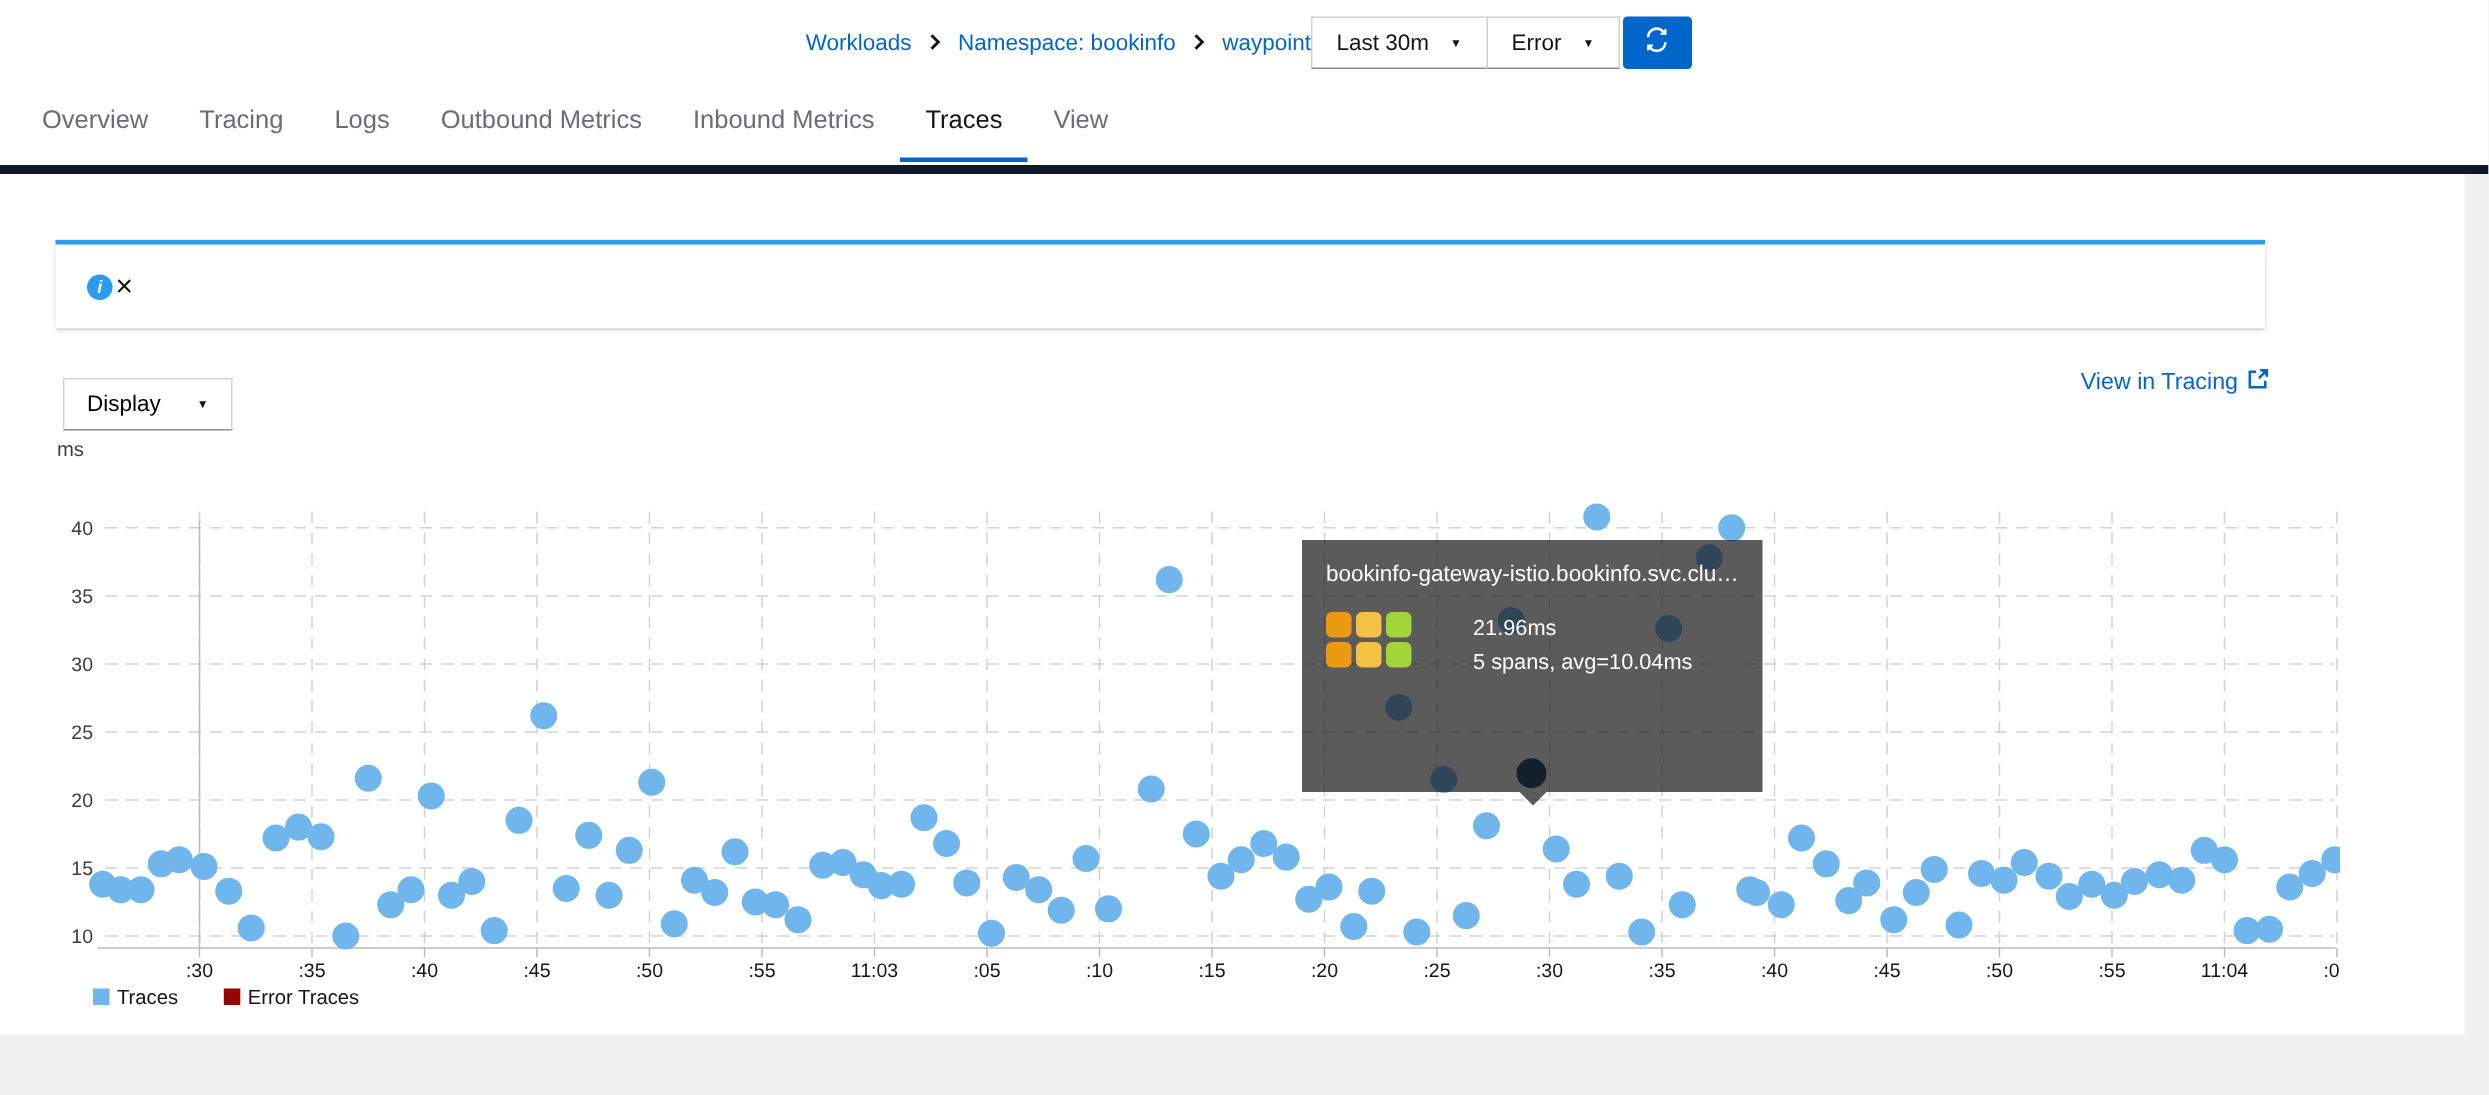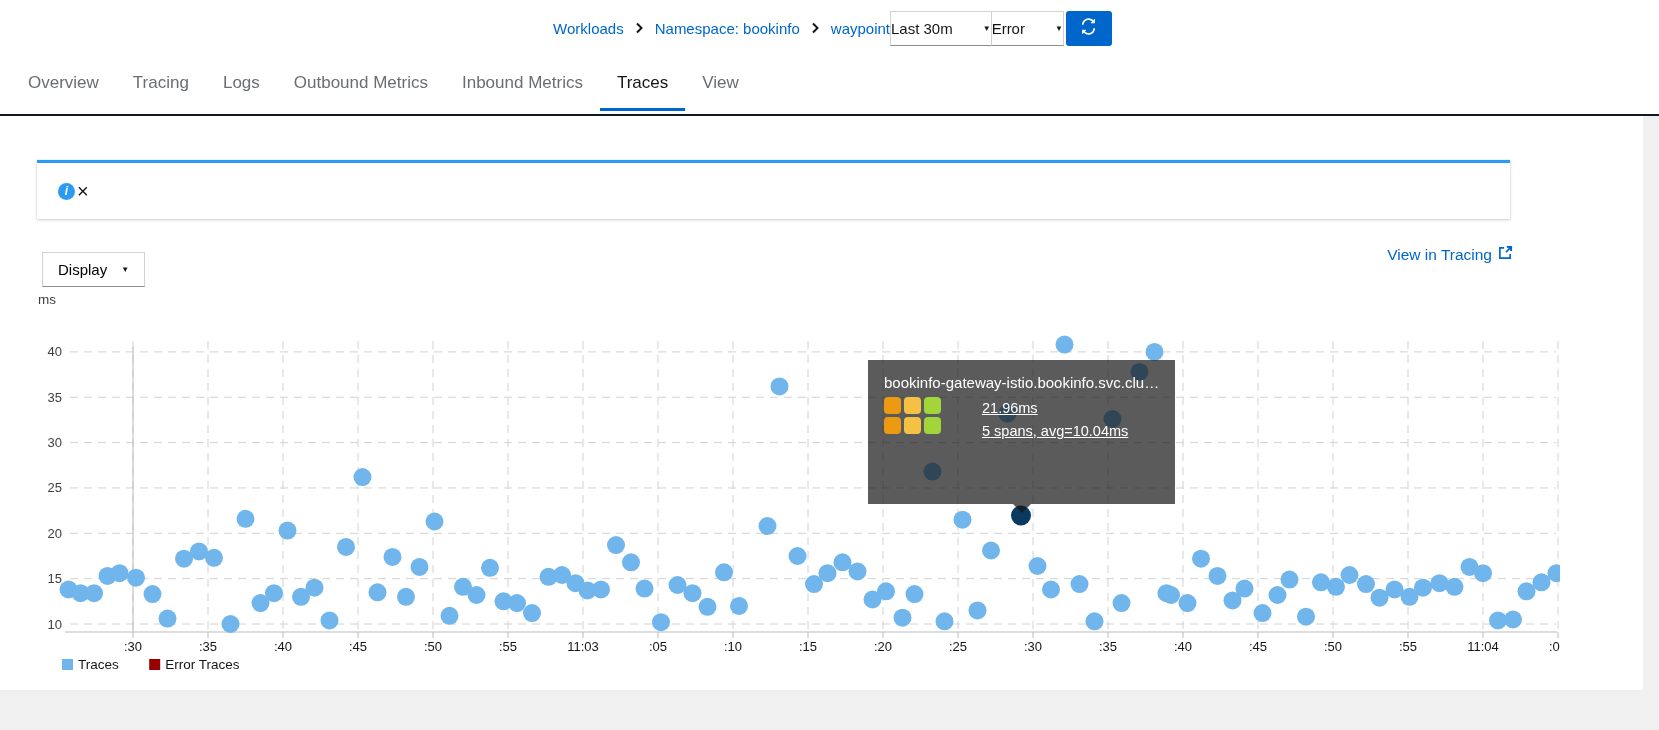--- a/index.html
+++ b/index.html
@@ -7,31 +7,31 @@
               font-family:"Liberation Sans", sans-serif; color:#151515; }
 
   
   .header { background:#fff; height:56px; display:flex; align-items:center;
             justify-content:center; padding:0 4px 0 10px; }
   .breadcrumb { display:flex; align-items:center; gap:11px; font-size:15px; }
   .breadcrumb a { color:#0066cc; text-decoration:none; cursor:pointer; }
   .crumb-sep { display:flex; align-items:center; }
   .controls { display:flex; align-items:center; }
   .select-box { height:35px; background:#fff; border:1px solid #d2d2d2; border-bottom-color:#8a8d90;
-                display:flex; align-items:center; gap:30px; padding:0 0; font-size:15px;
+                display:flex; align-items:center; gap:14px; padding:0 16px; font-size:15px;
                 cursor:pointer; }
   .select-box + .select-box { margin-left:-1px; }
   .caret { font-size:8px; color:#151515; }
   .refresh-btn { width:46px; height:35px; margin-left:2px; background:#0066cc; border:none;
                  border-radius:3px; display:flex; align-items:center; justify-content:center;
                  cursor:pointer; }
 
   
-  .tabs { background:#fff; border-bottom:2px solid #0f172a; padding-left:11px;
-          display:flex; height:60px; align-items:center; }
+  .tabs { background:#fff; border-bottom:6px solid #0f172a; padding-left:11px;
+          display:flex; height:60px; align-items:flex-start; }
   .tab { background:none; border:none; font-family:inherit; font-size:17px; color:#6a6e73;
          padding:14px 17px 15px; cursor:pointer; border-bottom:3px solid transparent; }
   .tab.active { color:#151515; border-bottom-color:#0066cc; }
 
   
   .main { background:#f0f0f0; height:614px; }
   .card { background:#fff; margin-right:16px; height:574px; padding-top:44px; }
 
   .alert { margin-left:37px; width:1473px; background:#fff; border-top:3px solid #2b9af3;
            box-shadow:0 1px 3px rgba(3,3,3,.18), 0 0 1px rgba(3,3,3,.2);
@@ -39,33 +39,33 @@
   .info-icon { width:17px; height:17px; border-radius:50%; background:#2b9af3; color:#fff;
                font-size:12px; font-weight:bold; display:flex; align-items:center;
                justify-content:center; flex:none; font-style:italic; }
   .alert-text { font-size:15px; font-weight:bold; color:#002952; margin-left:15px; flex:1; }
   .alert-close { background:none; border:none; color:#151515; font-size:20px; line-height:1;
                  cursor:pointer; padding:0 2px; }
 
   .toolbar { display:flex; justify-content:space-between; align-items:flex-start;
              margin:26px 130px 0 42px; height:46px; }
   .display-btn { height:35px; background:#fff; border:1px solid #d2d2d2; border-bottom-color:#8a8d90;
-                 display:flex; align-items:center; gap:14px; padding:0 15px; font-size:15px;
+                 display:flex; align-items:center; gap:24px; padding:0 15px; font-size:15px;
                  font-family:inherit; cursor:pointer; margin-top:7px; }
   .tracing-link { color:#0066cc; font-size:15.5px; text-decoration:none; display:flex;
                   align-items:center; gap:6px; cursor:pointer;margin-left:12px; }
 
   
   .chart-wrap { position:relative; margin-left:20px; width:1540px; height:390px; }
   .chart-wrap svg text { font-family:"Liberation Sans", sans-serif; }
 
-  .trace-tooltip { position:absolute; left:848px; top:69px; width:307px; height:144px;
+  .trace-tooltip { position:absolute; left:848px; top:69px; width:307px; height:168px;
                    background:rgba(21,21,21,0.7); color:#fff; padding:14px 16px 12px; }
   .trace-tooltip .tt-title { font-size:15px; white-space:nowrap; overflow:hidden; }
-  .tt-row { display:flex; margin-top:6px;text-decoration:underline; }
+  .tt-row { display:flex; margin-top:17px; }
   .tt-heatmap { display:grid; grid-template-columns:repeat(3,17px); grid-auto-rows:17px; gap:3px; }
   .tt-cell { border-radius:4px; }
   .tt-stats { margin-left:41px; font-size:14.5px; line-height:23px; }
   .tt-caret { position:absolute; bottom:-9px; left:50%; margin-left:-9px; width:0; height:0;
               border-left:9px solid transparent; border-right:9px solid transparent;
               border-top:9px solid rgba(21,21,21,0.7); }
 </style>
 </head>
 <body>
 

